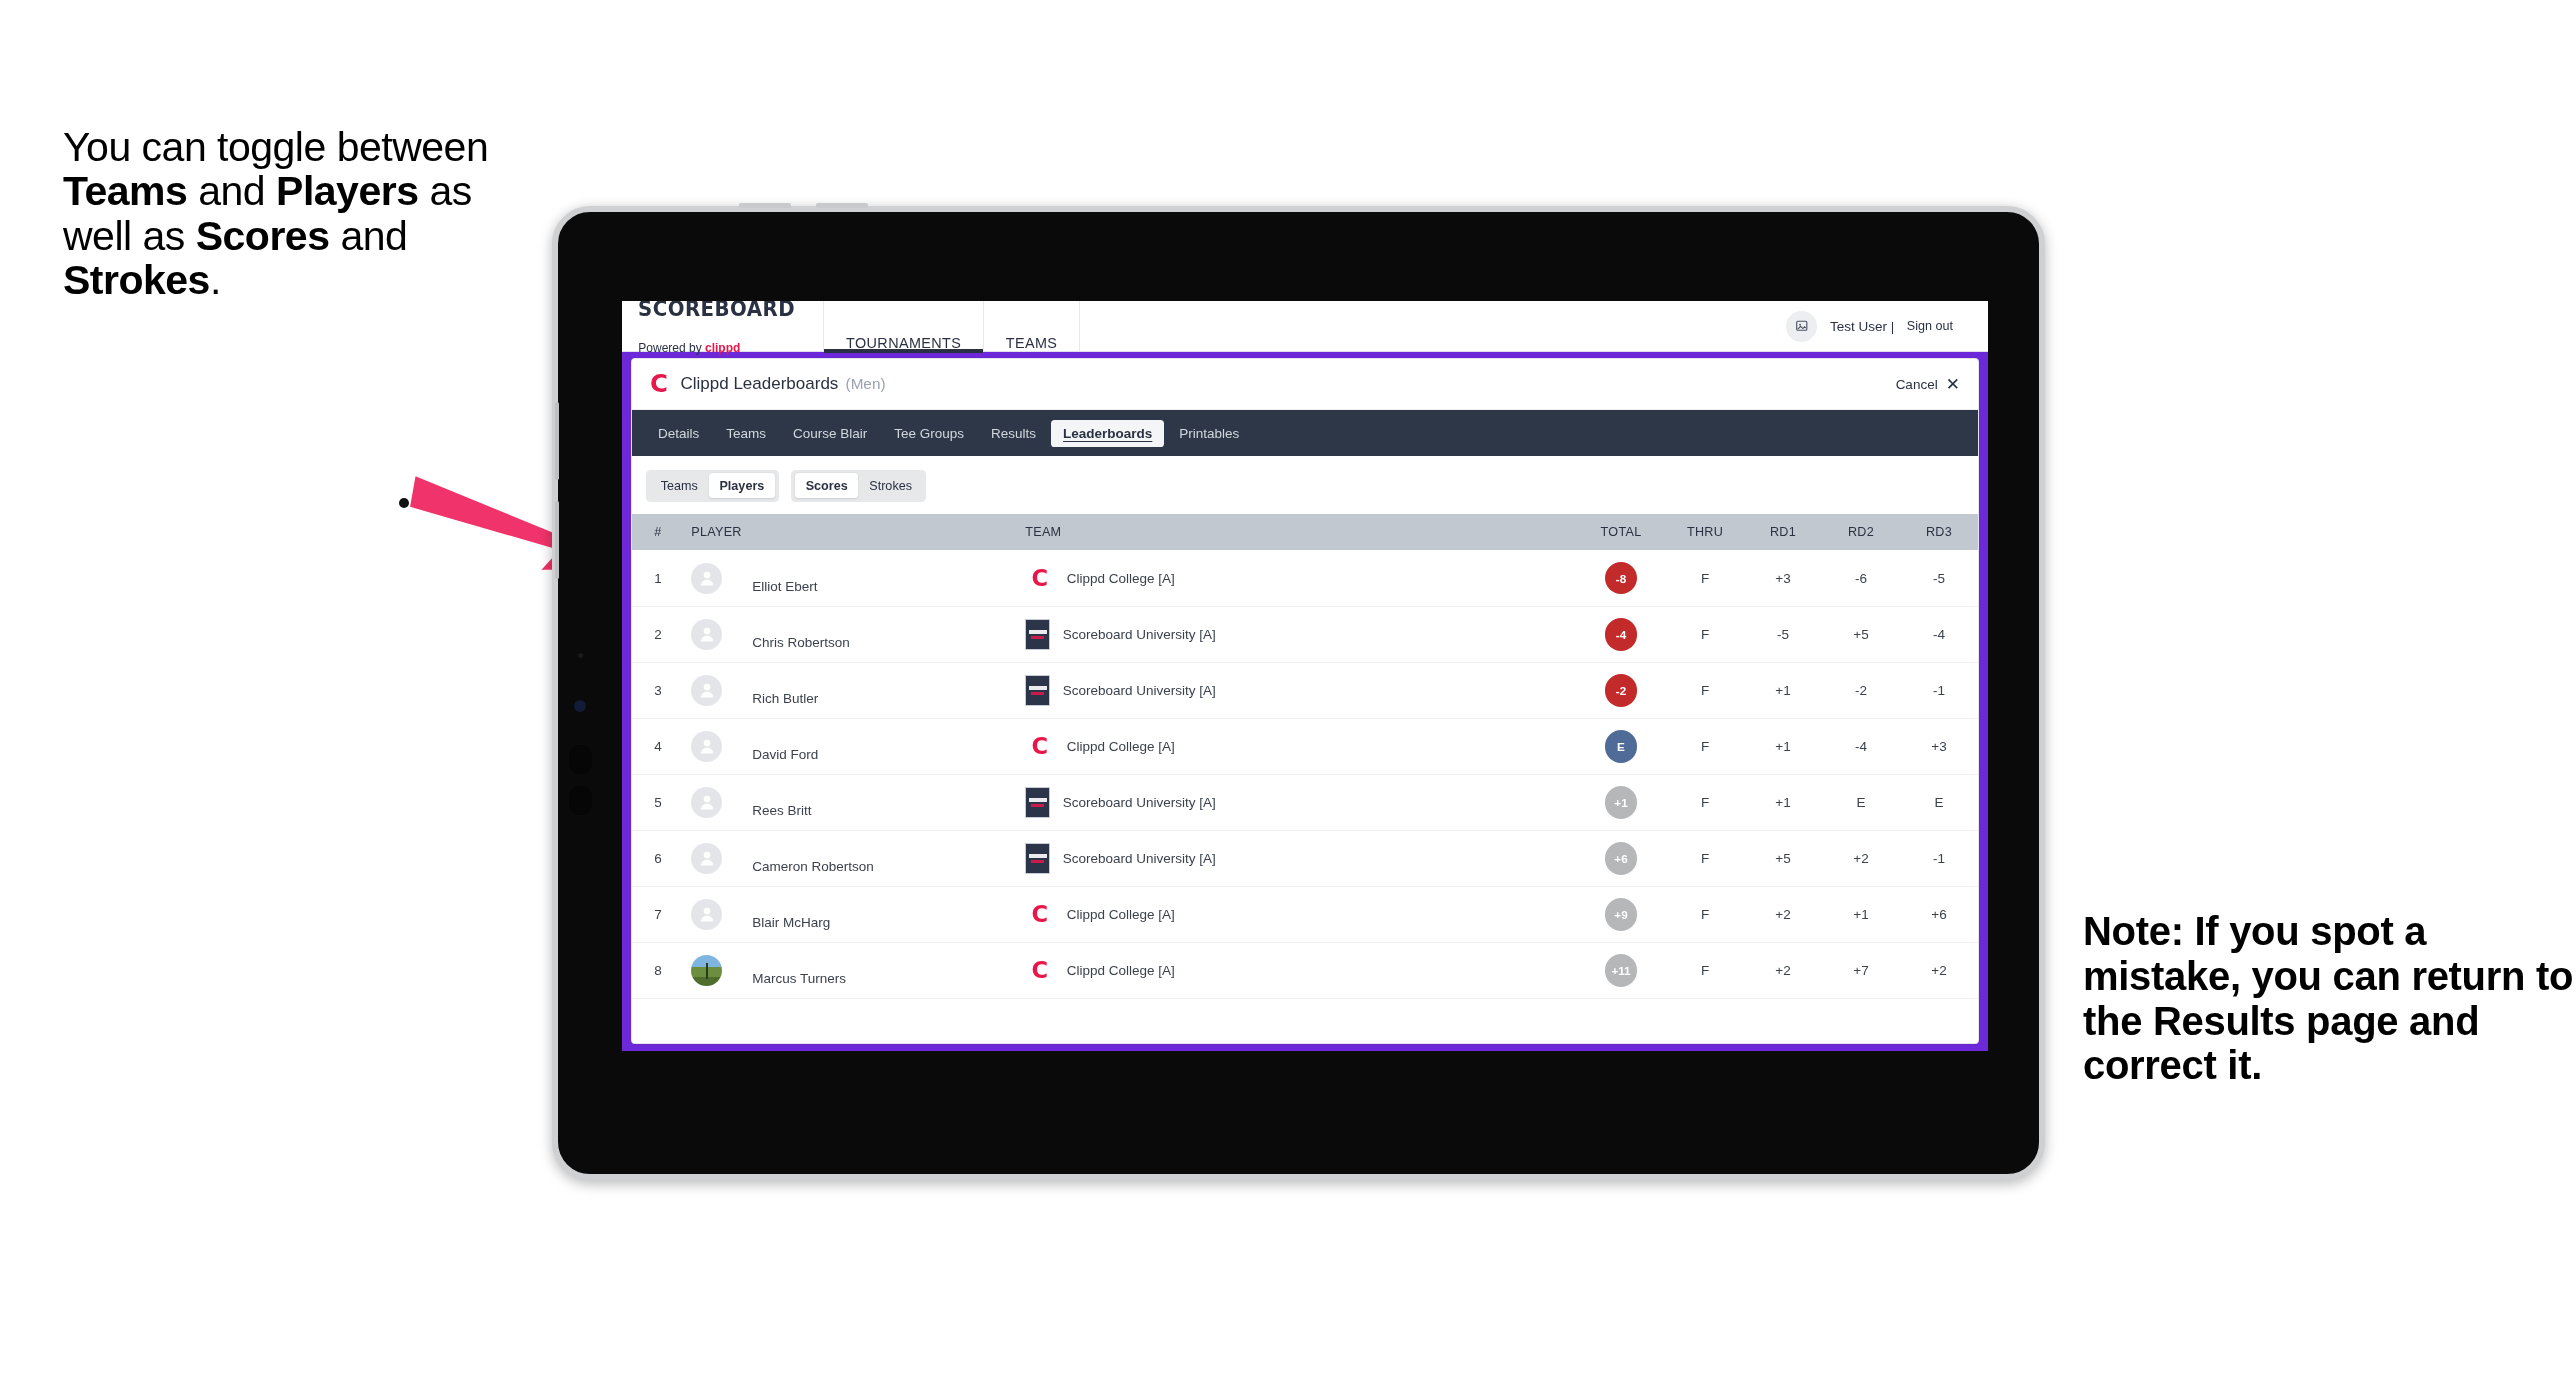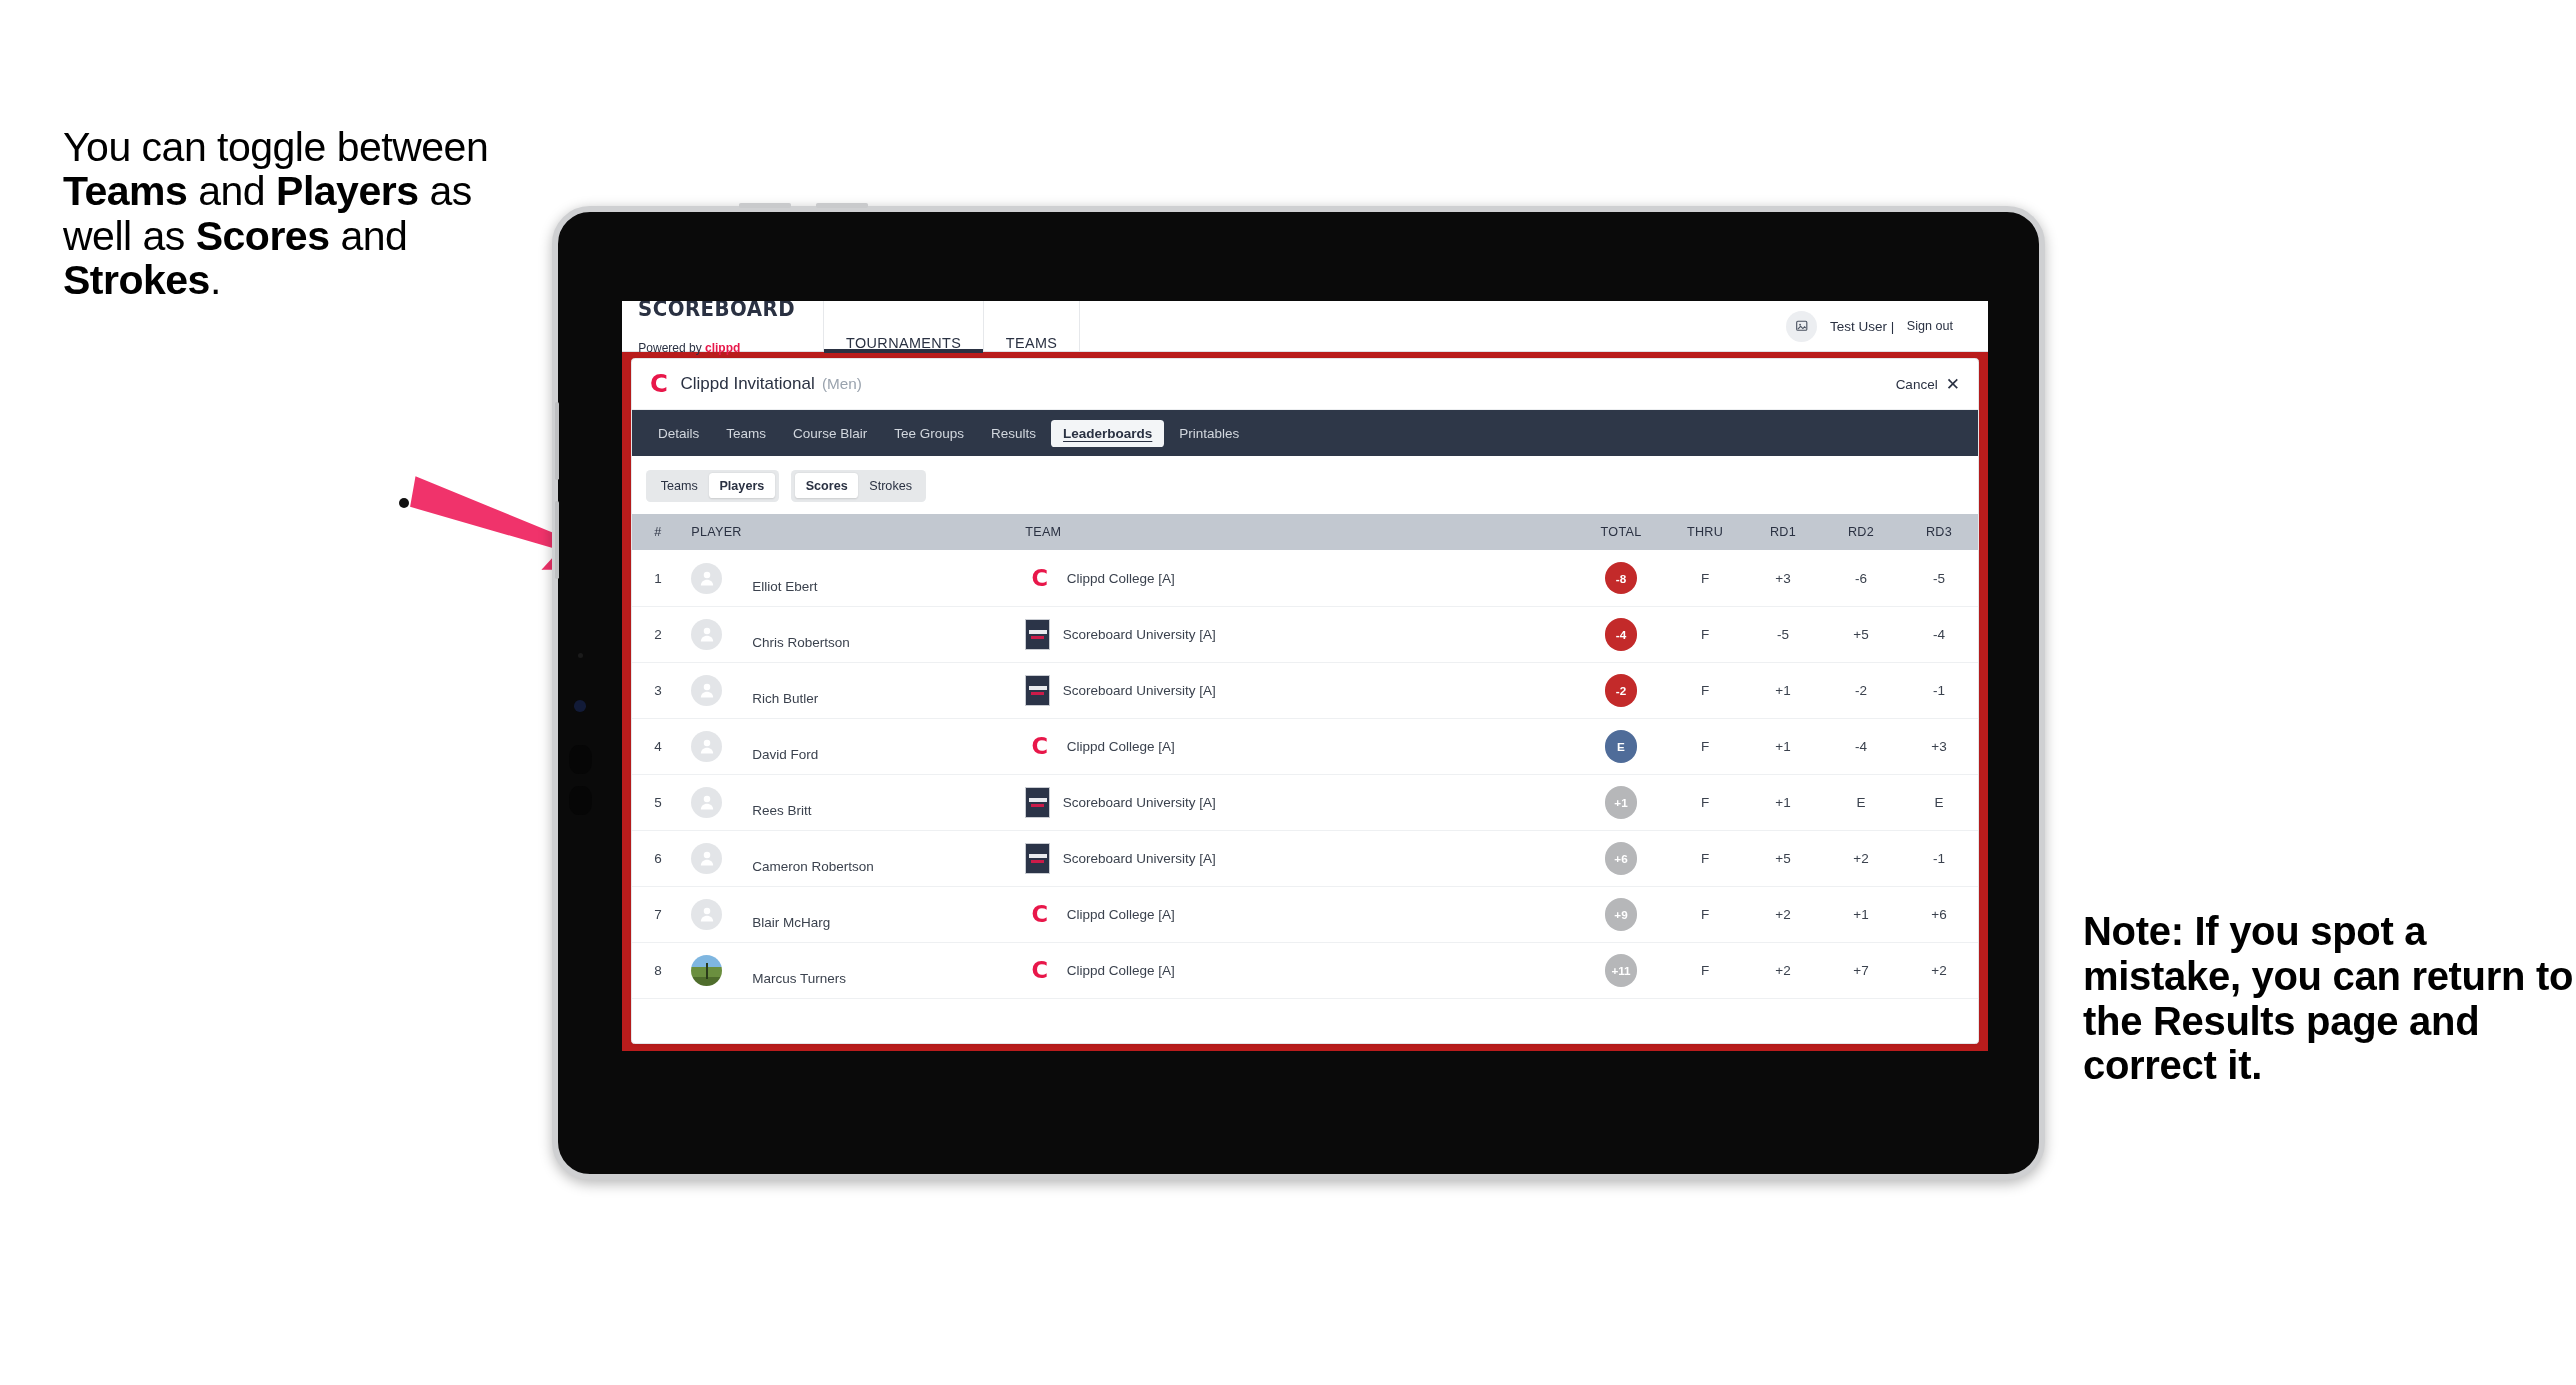--- a/index.html
+++ b/index.html
@@ -55,21 +55,21 @@
   .top-btn {
     position:absolute; top:-9px; background:#c9cacc; border-radius:1.8px; height:5.4px;
   }
   
   .sensor { position:absolute; border-radius:50%; }
 
   #screen {
     position: absolute;
     left: 64px; top: 89px;
     width: 1366px; height: 750px;
-    background: #b91c1c;
+    background: #6d28d9;
     overflow: hidden;
   }
 
   
   #topbar {
     display:flex; align-items:stretch;
     height: 51px;
     background:#fff;
     border-bottom: 1.8px solid #dfe2e6;
     position:relative;
@@ -257,21 +257,21 @@
           </div>
           <div id="user-name">Test User |</div>
           <div id="signout">Sign out</div>
         </div>
       </div>
 
       <div id="card">
 
         <div id="card-head">
           <div class="logo-c">C</div>
-          <div id="tourn-title">Clippd Invitational</div>
+          <div id="tourn-title">Clippd Leaderboards</div>
           <div id="tourn-gender">(Men)</div>
           <div id="cancel-wrap">
             <span id="cancel-label">Cancel</span>
             <span id="cancel-x">✕</span>
           </div>
         </div>
 
         <div id="subnav">
           <div class="subnav-item">Details</div>
           <div class="subnav-item">Teams</div>

